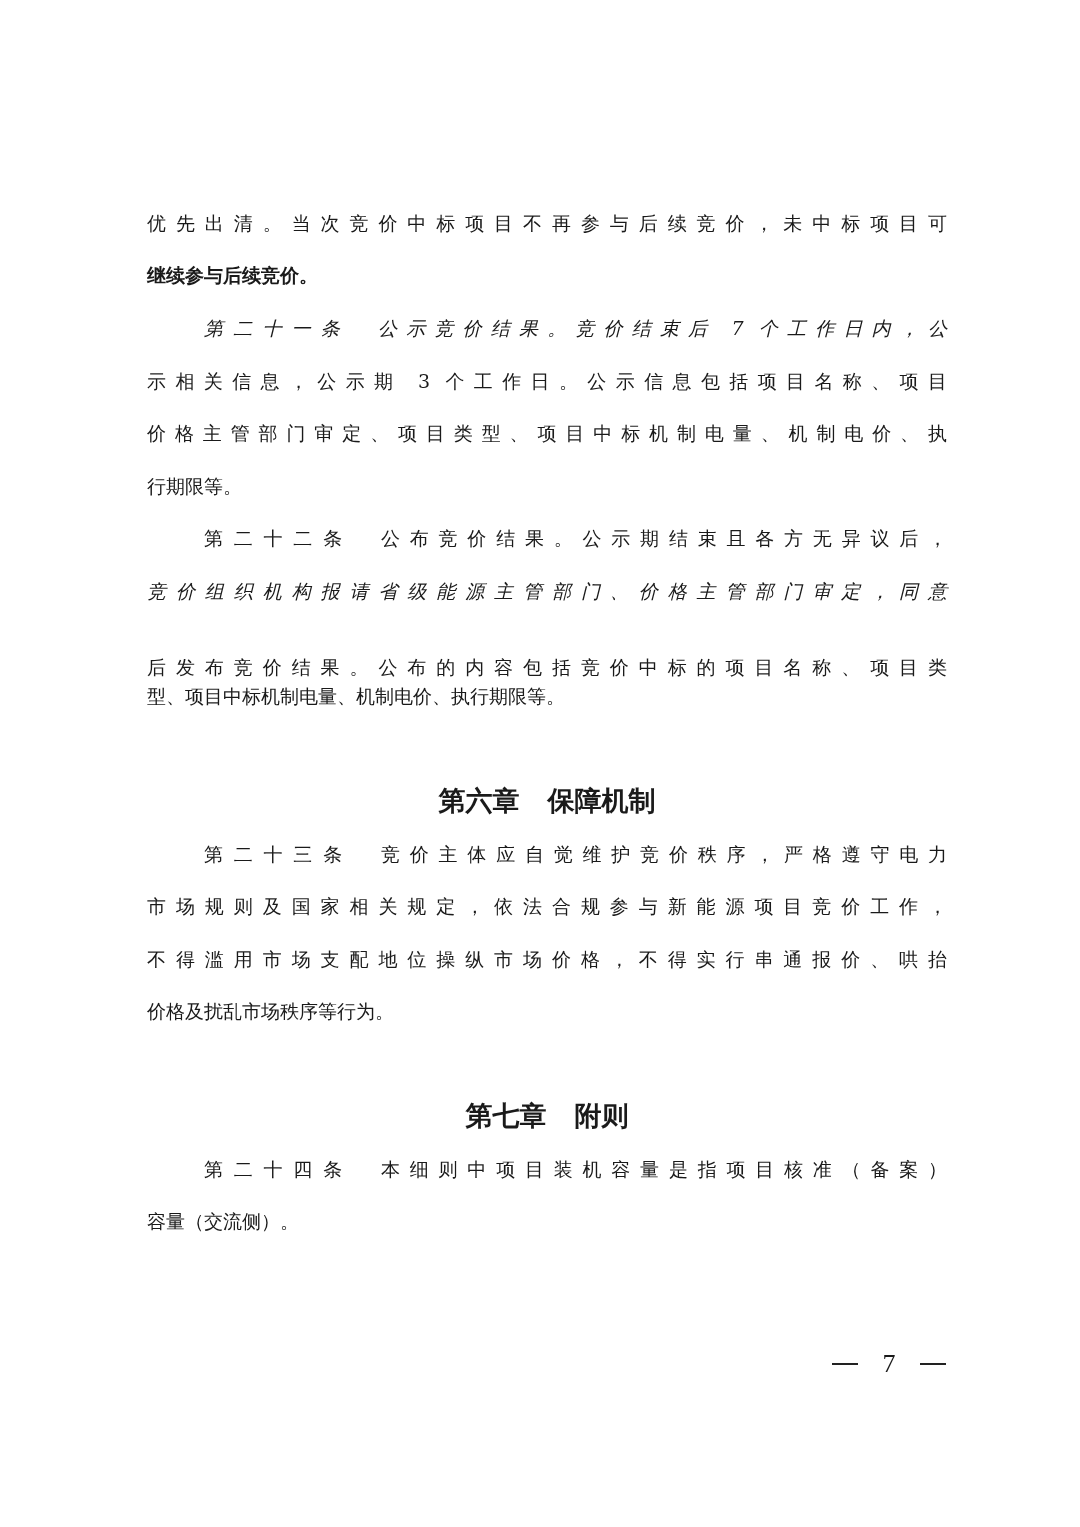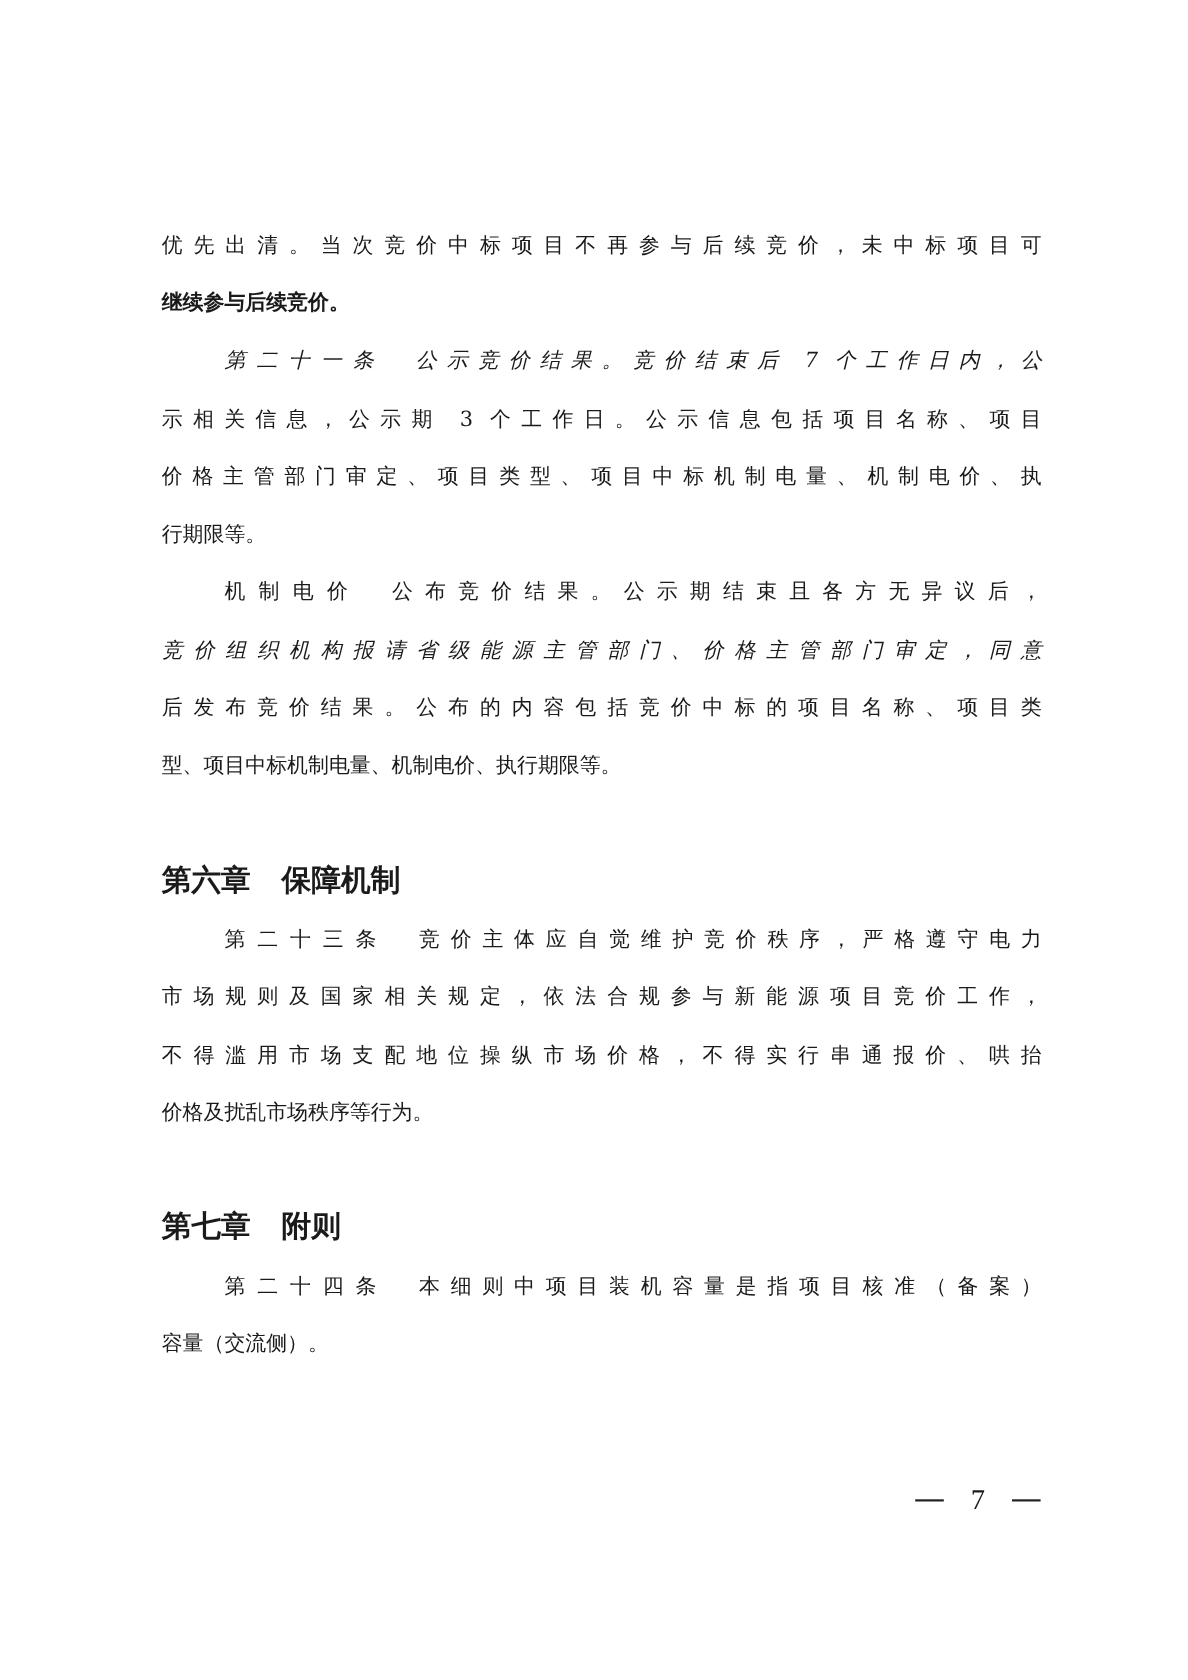--- a/index.html
+++ b/index.html
@@ -43,21 +43,21 @@
     .art {
       font-family: "DejaVu Sans", "Liberation Sans", sans-serif;
       font-weight: normal;
       margin-right: 28px;
       letter-spacing: 1px;
     }
     .chapter {
       position: absolute;
       left: 0;
       width: 800px;
-      text-align: left;
+      text-align: center;
       font-family: "DejaVu Sans", "Liberation Sans", sans-serif;
       font-weight: bold;
       font-size: 27px;
       line-height: 40px;
       height: 40px;
     }
     .chapter .sep {
       display: inline-block;
       width: 28px;
     }
@@ -90,24 +90,24 @@
   <div class="line last" style="top:255px;font-weight:bold;">继续参与后续竞价。</div>
 
   <div class="line indent" style="top:308px;font-style:italic;">
     <span class="art">第二十一条</span><span>公示竞价结果。竞价结束后 7 个工作日内，公</span>
   </div>
   <div class="line" style="top:361px;">示相关信息，公示期 3 个工作日。公示信息包括项目名称、项目</div>
   <div class="line" style="top:413px;">价格主管部门审定、项目类型、项目中标机制电量、机制电价、执</div>
   <div class="line last" style="top:466px;">行期限等。</div>
 
   <div class="line indent" style="top:518px;">
-    <span class="art">机制电价</span><span>公布竞价结果。公示期结束且各方无异议后，</span>
+    <span class="art">第二十二条</span><span>公布竞价结果。公示期结束且各方无异议后，</span>
   </div>
   <div class="line" style="top:571px;font-style:italic;">竞价组织机构报请省级能源主管部门、价格主管部门审定，同意</div>
-  <div class="line" style="top:623px;">后发布竞价结果。公布的内容包括竞价中标的项目名称、项目类</div>
+  <div class="line" style="top:648px;font-family:Liberation Serif, serif;">后发布竞价结果。公布的内容包括竞价中标的项目名称、项目类</div>
   <div class="line last" style="top:676px;">型、项目中标机制电量、机制电价、执行期限等。</div>
 
   <div class="chapter" style="top:781px;">
     <span>第六章</span><span class="sep"></span><span>保障机制</span>
   </div>
 
   <div class="line indent" style="top:834px;">
     <span class="art">第二十三条</span><span>竞价主体应自觉维护竞价秩序，严格遵守电力</span>
   </div>
   <div class="line" style="top:886px;">市场规则及国家相关规定，依法合规参与新能源项目竞价工作，</div>

